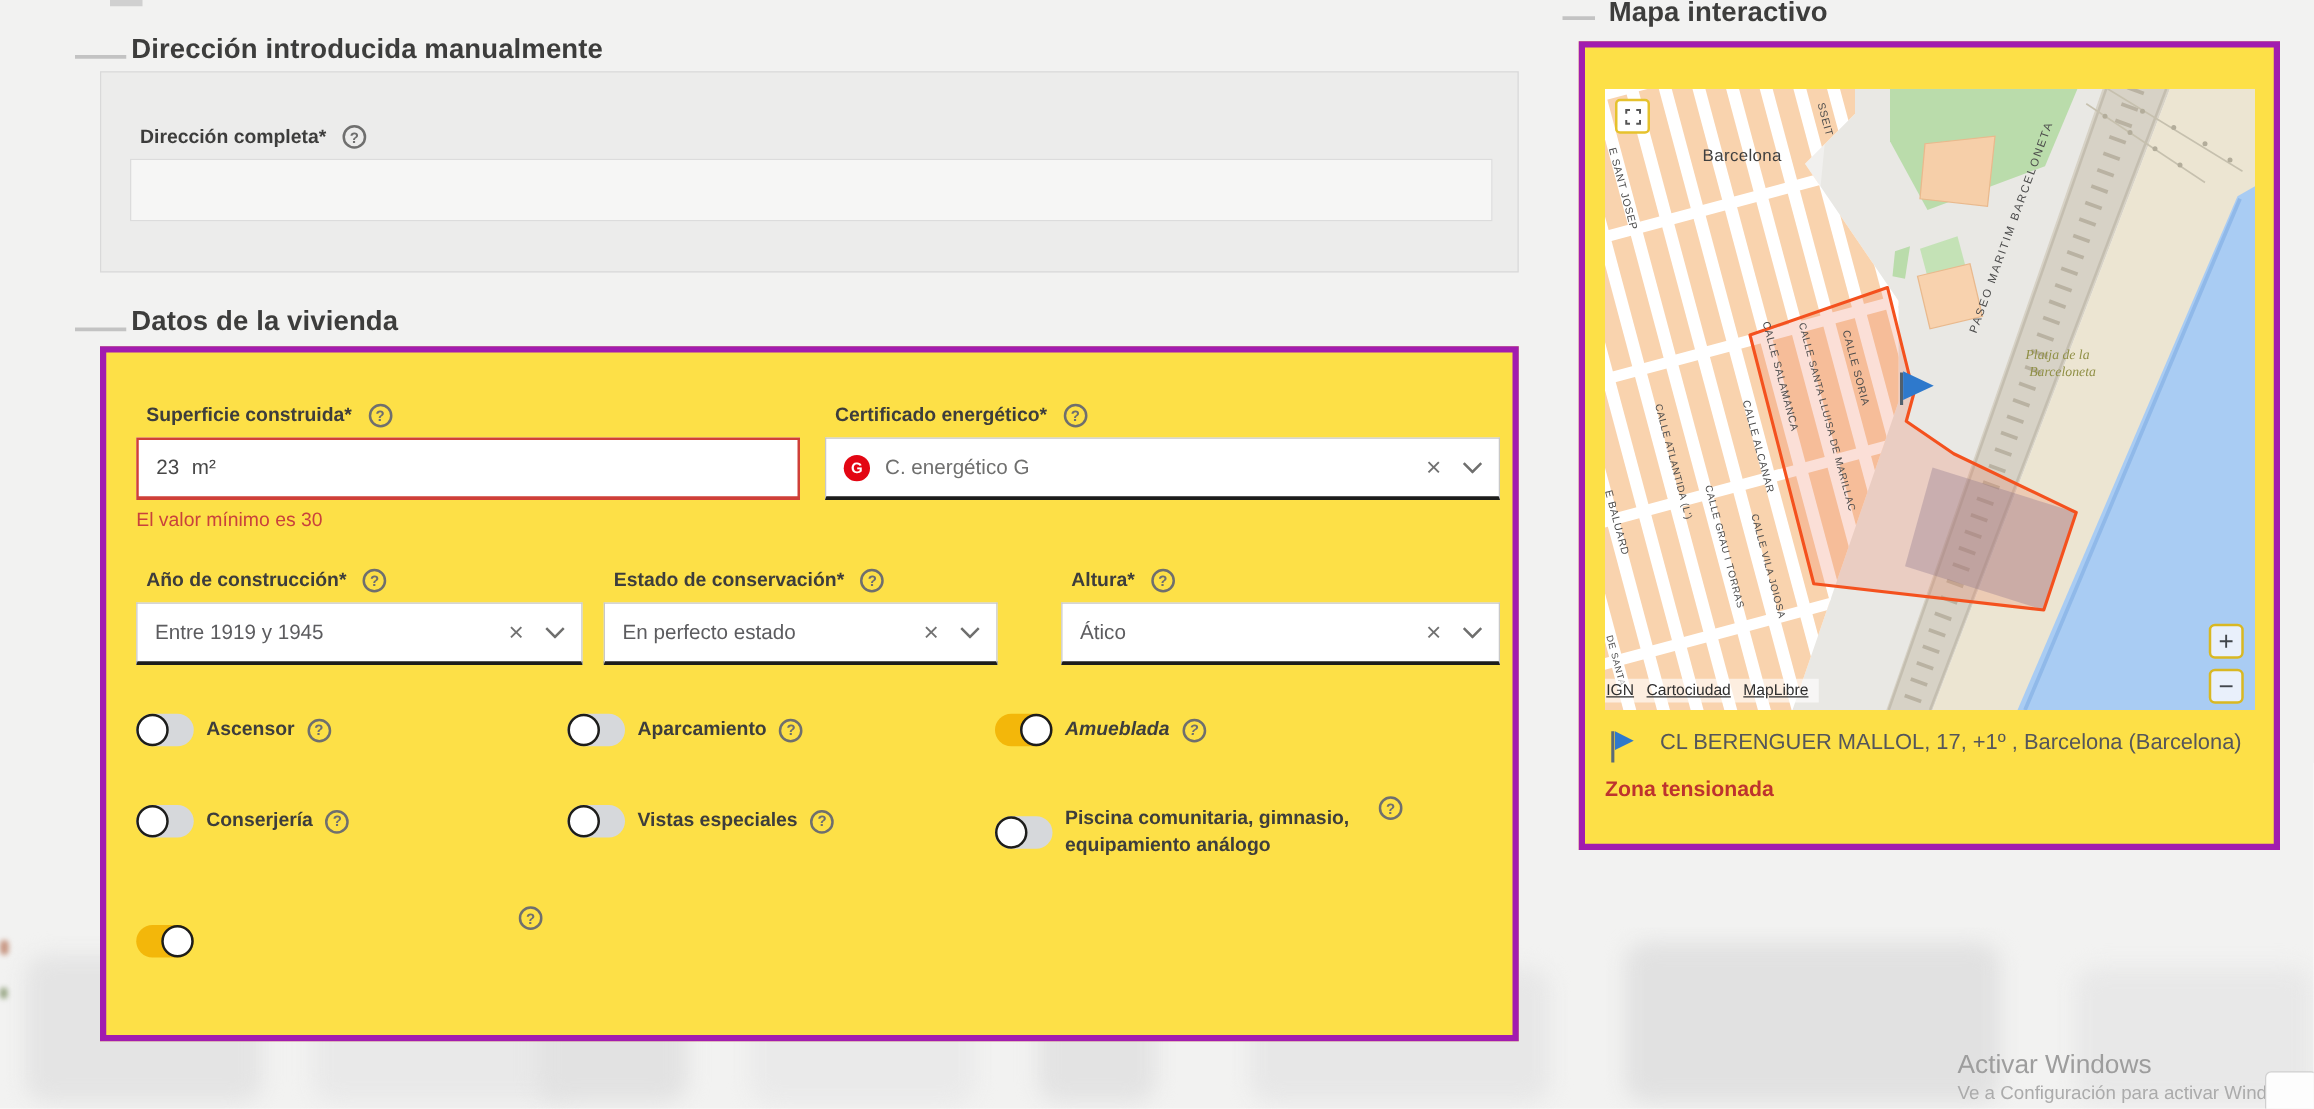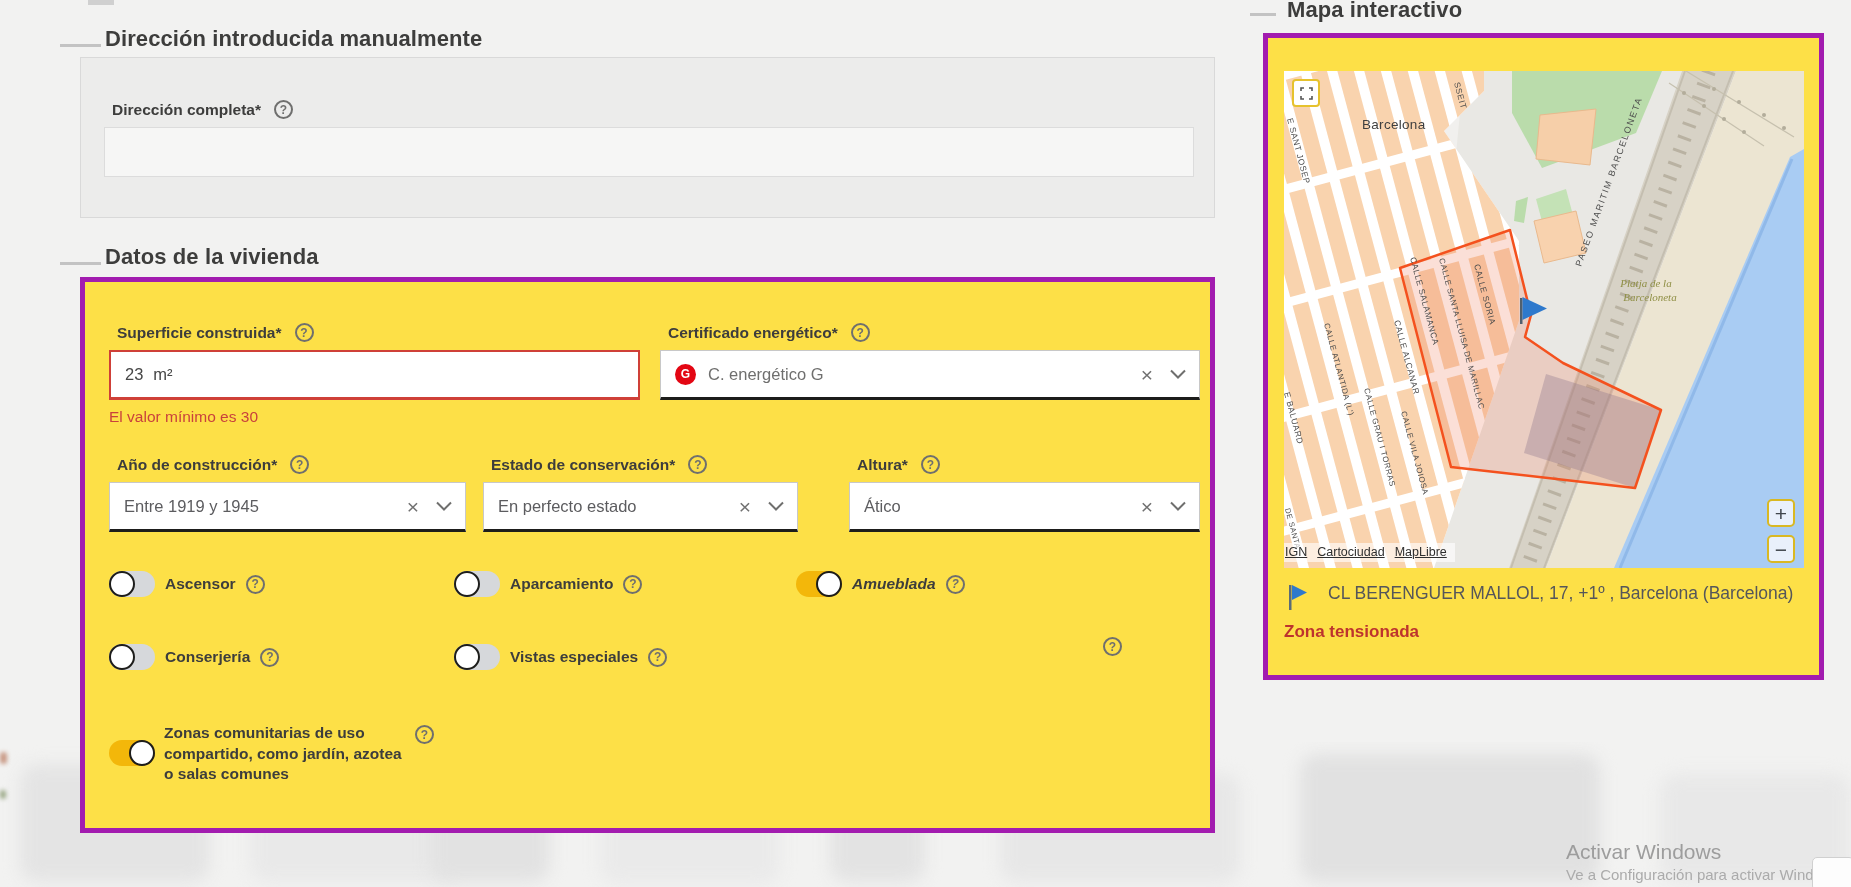--- a/index.html
+++ b/index.html
@@ -187,26 +187,31 @@
       <span class="tlabel">Conserjería</span>
       <span class="help">?</span>
     </div>
     <div class="trow" style="left:369px;top:362px;">
       <div class="toggle">
           <div class="knob"></div>
         </div>
       <span class="tlabel">Vistas especiales</span>
       <span class="help">?</span>
     </div>
+    <div class="trow" style="left:711px;top:362px;">
+      <div class="toggle">
+          <div class="knob"></div>
+        </div>
+      <span class="tlabel" style="max-width:228px;line-height:22px;">Piscina comunitaria, gimnasio, equipamiento análogo</span>
+    </div>
     <span class="help" style="position:absolute;left:1018px;top:355px;">?</span>
 
     <div class="toggle on" style="position:absolute;left:24px;top:458px;">
         <div class="knob"></div>
       </div>
-    <span class="tlabel" style="position:absolute;left:79px;top:441px;width:246px;line-height:20.5px;display:block;">Zonas comunitarias de uso compartido, como jardín, azotea o salas comunes</span>
     <span class="help" style="position:absolute;left:330px;top:443px;">?</span>
   </div>
 
   <div class="dash" style="left:1250px;top:13px;width:26px;"></div>
   <div class="sec-head" style="left:1287px;top:-3px;">Mapa interactivo</div>
 
   <div class="panel white" style="left:1263px;top:33px;width:561px;height:647px;"></div>
 
   <div class="map-wrap">
     <svg width="520" height="497" viewBox="0 0 520 497">

